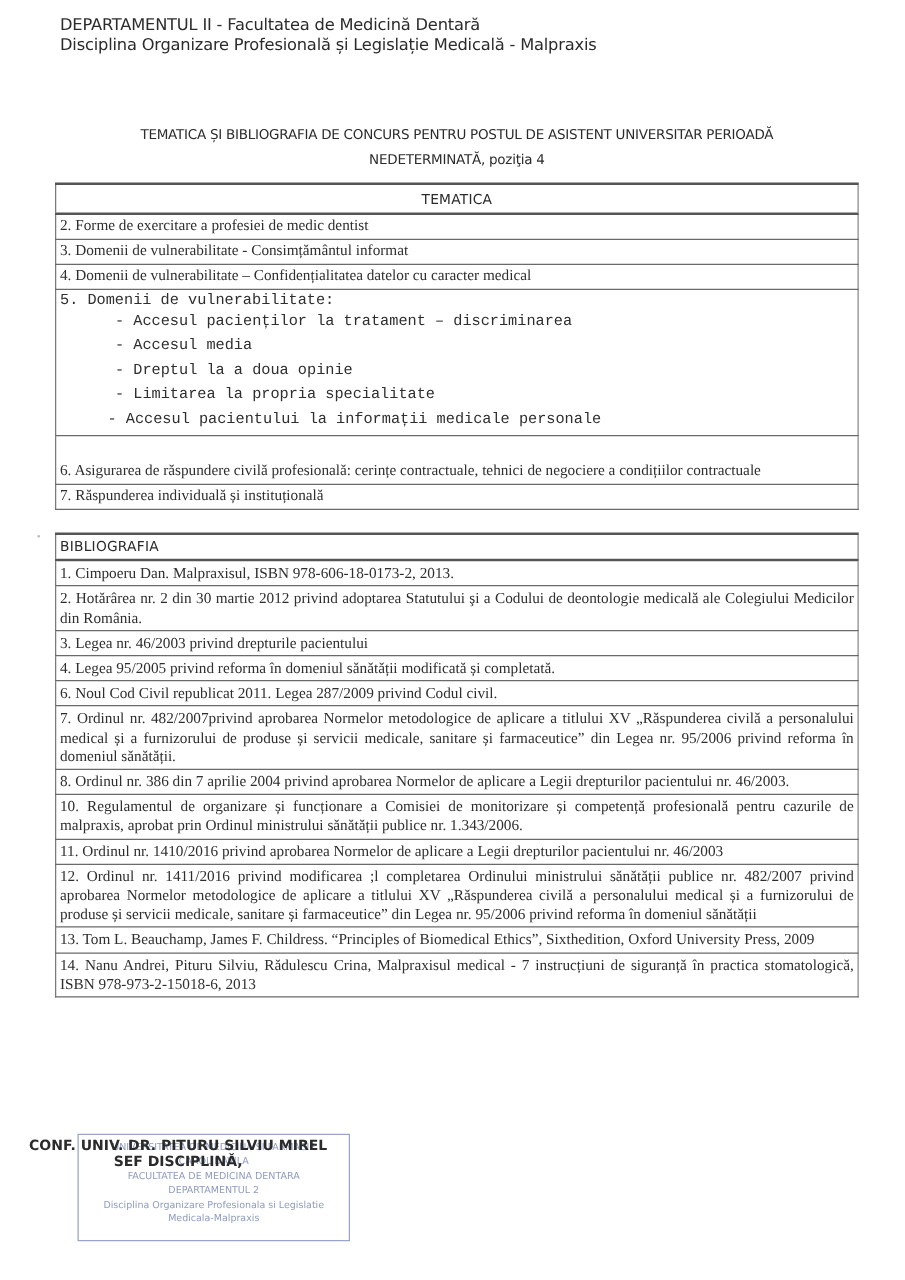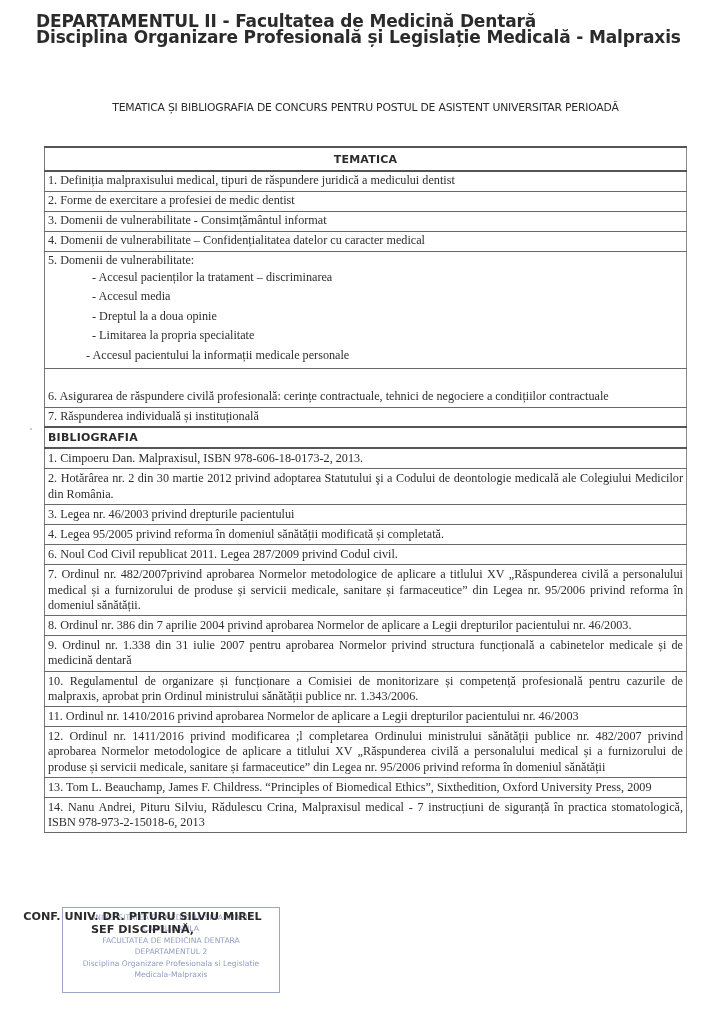--- a/index.html
+++ b/index.html
@@ -1,23 +1,23 @@
 <!DOCTYPE html>
 <html><head>
 <meta charset="utf-8">
 <style>
   html, body { margin: 0; padding: 0; background: #ffffff; }
   body {
     width: 724px; height: 1024px; position: relative; overflow: hidden;
     font-family: "Liberation Serif", serif; color: #2a2a2a;
   }
   .hdr {
-    position: absolute; left: 36px; top: 13px;
-    font-family: "DejaVu Sans", sans-serif; font-weight: bold;
-    font-size: 17px; line-height: 16px; color: #2b2b2b;
+    position: absolute; left: 48px; top: 13px;
+    font-family: "DejaVu Sans", sans-serif; font-weight: normal;
+    font-size: 13px; line-height: 16px; color: #2b2b2b;
     letter-spacing: -0.15px;
   }
   .title {
     position: absolute; left: 44px; width: 643px; top: 98px;
     text-align: center;
     font-family: "DejaVu Sans", sans-serif; font-weight: normal;
     font-size: 10.8px; line-height: 20px; color: #2b2b2b;
     letter-spacing: -0.2px;
   }
   table.doc {
@@ -27,28 +27,28 @@
   }
   table.doc td {
     border-left: 1px solid #7a7a7a; border-right: 1px solid #8a8a8a;
     border-bottom: 1px solid #6a6a6a;
     padding: 1px 3px 1px 3px;
     font-size: 12.2px; line-height: 15px; color: #2e2e2e;
     vertical-align: top;
   }
   table.doc td.head {
     text-align: center; font-family: "DejaVu Sans", sans-serif;
-    font-size: 11px; font-weight: bold; color: #2b2b2b;
+    font-size: 11px; font-weight: normal; color: #2b2b2b;
     padding: 4px 3px 3px 3px; border-bottom: 2px solid #555;
     letter-spacing: 0.2px;
     margin-left: 38px;
   }
   #tematica { top: 146px; }
   #tematica td.row { height: 17px; }
-  #tematica td.row5 { padding-bottom: 3px; }
+  #tematica td.row5 { padding-bottom: 3px; font-family: Liberation Mono, monospace; }
   .sub { display: block; padding-left: 44px; line-height: 19.4px; }
   .sub.last { padding-left: 38px; }
   #tematica td.row6 { padding-top: 20px; }
   #bibliografia { top: 426px; }
   #bibliografia td { text-align: justify; line-height: 15.2px; padding-top: 2px; padding-bottom: 2px; }
   .stamp {
     position: absolute; left: 62px; top: 907px; width: 218px; height: 86px;
     border: 1.5px solid #9aa6c8; color: #8f9cc2;
     font-family: "DejaVu Sans", sans-serif; font-size: 7.6px; line-height: 11.4px;
     text-align: center; padding-top: 4px; box-sizing: border-box;
@@ -63,29 +63,27 @@
 </head>
 <body>
 
 <div class="hdr">
   <div>DEPARTAMENTUL II - Facultatea de Medicină Dentară</div>
   <div>Disciplina Organizare Profesională și Legislație Medicală - Malpraxis</div>
 </div>
 
 <div class="title">
   <div>TEMATICA ȘI BIBLIOGRAFIA DE CONCURS PENTRU POSTUL DE ASISTENT UNIVERSITAR PERIOADĂ</div>
+  <div>NEDETERMINATĂ, poziţia 4</div>
 </div>
 
 <table class="doc" id="tematica">
   <tbody>
       <tr>
         <td class="head">TEMATICA</td>
-      </tr>
-  <tr>
-        <td class="row">1. Definiția malpraxisului medical, tipuri de răspundere juridică a medicului dentist</td>
       </tr>
   <tr>
         <td class="row">2. Forme de exercitare a profesiei de medic dentist</td>
       </tr>
   <tr>
         <td class="row">3. Domenii de vulnerabilitate - Consimțământul informat</td>
       </tr>
   <tr>
         <td class="row">4. Domenii de vulnerabilitate – Confidențialitatea datelor cu caracter medical</td>
       </tr>
@@ -130,23 +128,20 @@
   <tr>
         <td>6. Noul Cod Civil republicat  2011. Legea 287/2009 privind Codul civil.</td>
       </tr>
   <tr>
         <td>7. Ordinul nr. 482/2007privind aprobarea Normelor metodologice de aplicare a titlului XV „Răspunderea civilă a personalului medical și a furnizorului de produse și servicii medicale, sanitare și farmaceutice” din Legea nr. 95/2006 privind reforma în domeniul sănătății.</td>
       </tr>
   <tr>
         <td>8. Ordinul nr. 386 din 7 aprilie 2004 privind aprobarea Normelor de aplicare a Legii drepturilor pacientului nr. 46/2003.</td>
       </tr>
   <tr>
-        <td>9. Ordinul nr. 1.338 din 31 iulie 2007 pentru aprobarea Normelor privind structura funcțională a cabinetelor medicale și de medicină dentară</td>
-      </tr>
-  <tr>
         <td>10. Regulamentul de organizare și funcționare a Comisiei de monitorizare și competență profesională pentru cazurile de malpraxis, aprobat prin Ordinul ministrului sănătății publice nr. 1.343/2006.</td>
       </tr>
   <tr>
         <td>11. Ordinul nr. 1410/2016 privind aprobarea Normelor de aplicare a Legii drepturilor pacientului nr. 46/2003</td>
       </tr>
   <tr>
         <td>12. Ordinul nr. 1411/2016 privind modificarea ;l completarea Ordinului ministrului sănătății publice nr. 482/2007 privind aprobarea Normelor metodologice de aplicare a titlului XV „Răspunderea civilă a personalului medical și a furnizorului de produse și servicii medicale, sanitare și farmaceutice” din Legea nr. 95/2006 privind reforma în domeniul sănătății</td>
       </tr>
   <tr>
         <td>13. Tom L. Beauchamp, James F. Childress. “Principles of Biomedical Ethics”, Sixthedition, Oxford University Press, 2009</td>

